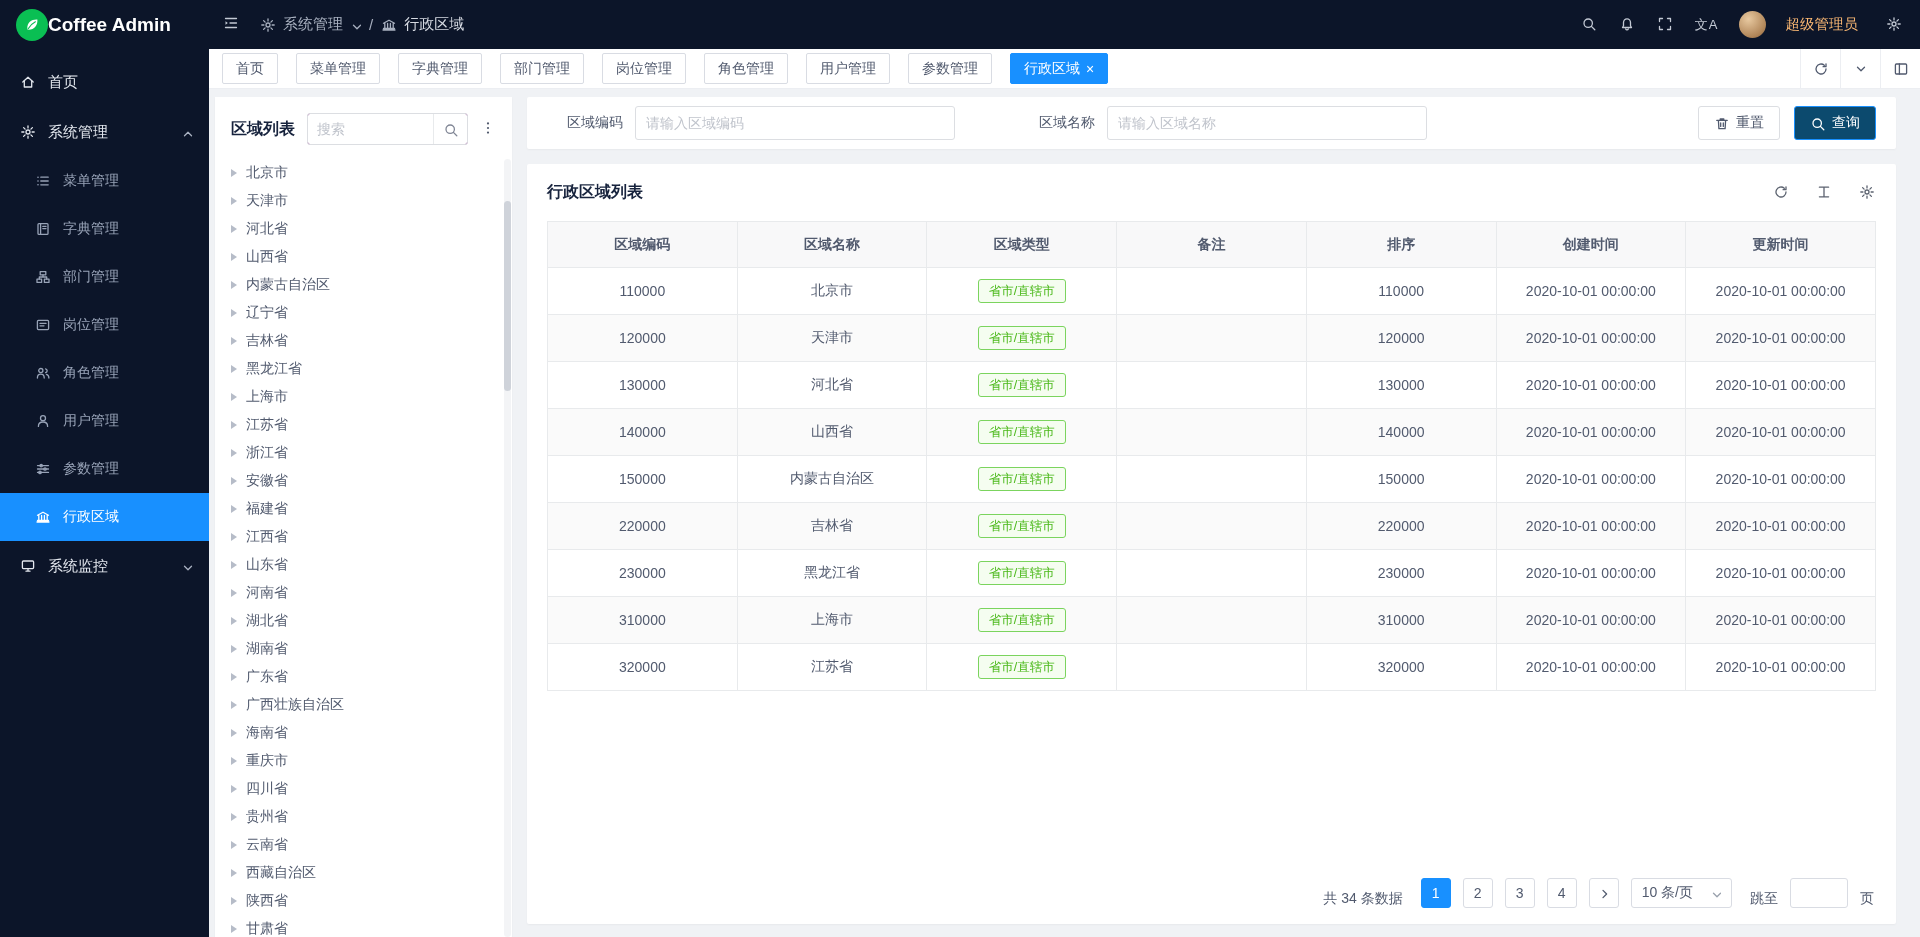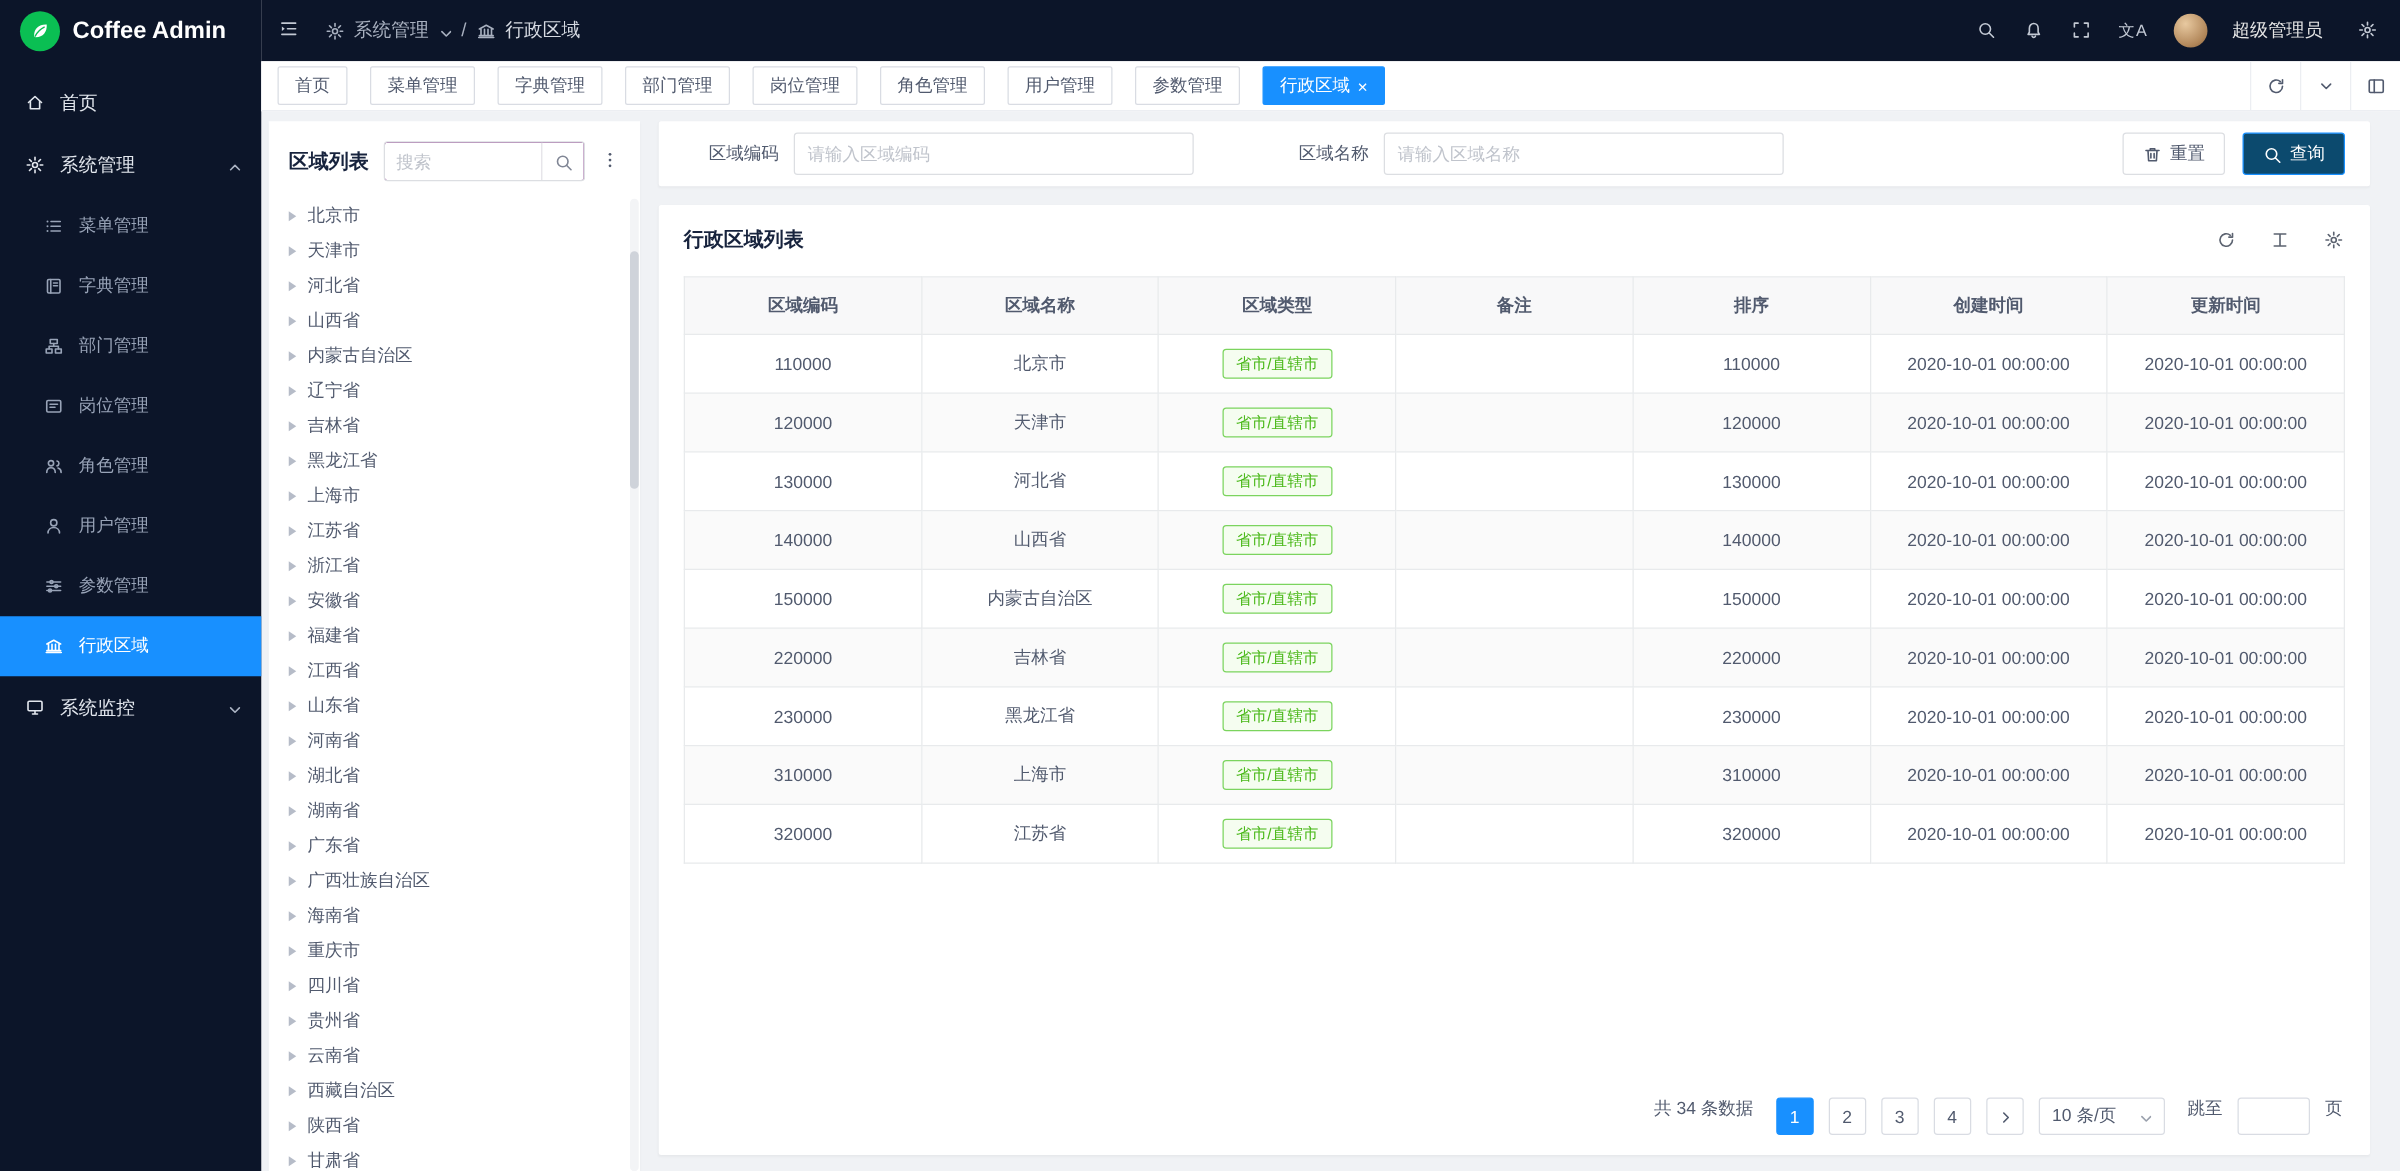--- a/index.html
+++ b/index.html
@@ -7,21 +7,21 @@
   body{font-family:"Liberation Sans","DejaVu Sans",sans-serif;font-size:14px;color:#515a6e;background:#f0f2f5}
   button,input{font-family:inherit}
   ::placeholder{color:#c0c4cc}
   svg.ic{width:17px;height:17px;flex-shrink:0}
   svg.ic *{fill:none;stroke:currentColor;stroke-width:1.3;stroke-linecap:round;stroke-linejoin:round}
 
   .app{display:flex;width:100%;height:100%}
 
   
   .sidebar{width:209px;background:#0c1529;flex-shrink:0;display:flex;flex-direction:column}
-  .logo{height:49px;display:flex;align-items:center;gap:10px;padding-left:16px}
+  .logo{height:49px;display:flex;align-items:center;padding-left:16px}
   .logo-badge{width:32px;height:32px;border-radius:50%;background:#0abf53;display:flex;align-items:center;justify-content:center;flex-shrink:0}
   .logo-text{color:#fff;font-weight:bold;font-size:19px;white-space:nowrap}
   .menu{margin-top:8px}
   .side-item{height:50px;display:flex;align-items:center;gap:11px;padding:0 16px 0 20px;font-size:15px;color:#e3e7ee;cursor:pointer}
   .side-item .arrow{margin-left:auto;width:13px;height:13px;color:#aab2c2}
   .sub-item{height:48px;display:flex;align-items:center;gap:11px;padding-left:35px;font-size:14px;color:#98a3b7;cursor:pointer}
   .sub-item.active{background:#1890ff;color:#fff}
 
   
   .main-wrap{flex:1;display:flex;flex-direction:column;min-width:0}
@@ -29,21 +29,21 @@
   .fold-btn{display:flex;align-items:center;cursor:pointer;margin-right:18px}
   .fold-btn svg{width:19px;height:19px}
   .breadcrumb{display:flex;align-items:center;gap:8px;font-size:15px;color:#a8b0bf}
   .breadcrumb .crumb-current{color:#d6dae2}
   .breadcrumb svg{width:15px;height:15px}
   .bc-caret{width:12px !important;height:12px !important;margin-left:-2px}
   .topbar-right{margin-left:auto;display:flex;align-items:center;gap:20px}
   .topbar-right svg.ic{width:18px;height:18px;cursor:pointer}
   .trans{font-size:13px;letter-spacing:1px;cursor:pointer;white-space:nowrap}
   .avatar{width:27px;height:27px;border-radius:50%;background:radial-gradient(circle at 35% 30%,#e8c9a0,#b08558 70%,#7d5a38);flex-shrink:0;cursor:pointer}
-  .username{font-size:14.5px;color:#e5e5e5;cursor:pointer}
+  .username{font-size:14.5px;color:#fdba74;cursor:pointer}
   .topbar-gear{margin-left:8px}
 
   
   .tabbar{height:40px;background:#fff;display:flex;align-items:stretch;border-bottom:1px solid #eceef2}
   .tabs{flex:1;display:flex;align-items:center;gap:18px;padding-left:13px;overflow:hidden}
   .tab{height:31px;display:inline-flex;align-items:center;gap:6px;padding:0 13px;border:1px solid #d9dce3;border-radius:2px;background:#fff;color:#515a6e;font-size:14px;cursor:pointer;white-space:nowrap}
   .tab.active{background:#1890ff;border-color:#1890ff;color:#fff}
   .tab-close{display:none;font-size:14px;line-height:1;cursor:pointer}
   .tab.active .tab-close{display:inline}
   .tab-ctrl{width:40px;display:flex;align-items:center;justify-content:center;border-left:1px solid #eceef2;color:#515a6e;cursor:pointer}
@@ -85,21 +85,21 @@
   .card-title{font-size:16px;font-weight:bold;color:#17233d}
   .card-tools{margin-left:auto;display:flex;align-items:center;gap:26px;color:#5c6370}
   .card-tools svg{width:17px;height:17px;cursor:pointer}
 
   table.grid{width:100%;border-collapse:collapse;table-layout:fixed}
   .grid th{height:46px;background:#f8f8f9;border:1px solid #e8eaec;font-size:14px;font-weight:bold;color:#515a6e;text-align:center}
   .grid td{height:47px;border:1px solid #e8eaec;font-size:14px;color:#515a6e;text-align:center;overflow:hidden;white-space:nowrap}
   .grid tbody tr:nth-child(even){background:#fafafa}
   .badge{display:inline-block;padding:3px 10px;font-size:12.5px;line-height:1.3;color:#49b818;background:#f5fdf0;border:1px solid #7bd45e;border-radius:3px}
 
-  .pagination{margin-top:auto;display:flex;align-items:flex-start;justify-content:flex-end;gap:12px;padding:14px 2px 16px;font-size:14px;color:#515a6e;flex-shrink:0}
+  .pagination{margin-top:auto;display:flex;align-items:flex-end;justify-content:flex-end;gap:12px;padding:14px 2px 16px;font-size:14px;color:#515a6e;flex-shrink:0}
   .total-text{margin-right:6px;white-space:nowrap}
   .page-btn{min-width:30px;height:30px;display:inline-flex;align-items:center;justify-content:center;border:1px solid #d9dce3;border-radius:3px;background:#fff;color:#515a6e;font-size:14px;cursor:pointer}
   .page-btn.active{background:#1890ff;border-color:#1890ff;color:#fff}
   .page-btn svg{width:14px;height:14px}
   .page-size{height:30px;display:inline-flex;align-items:center;gap:16px;border:1px solid #d9dce3;border-radius:3px;padding:0 10px;background:#fff;cursor:pointer;white-space:nowrap}
   .page-size svg{width:12px;height:12px;color:#9aa1ad}
   .jump-label{margin-left:6px;white-space:nowrap}
   .jump-input{width:58px;height:30px;border:1px solid #d9dce3;border-radius:3px;outline:0;padding:0 8px;font-size:14px}
 </style>
 </head>

